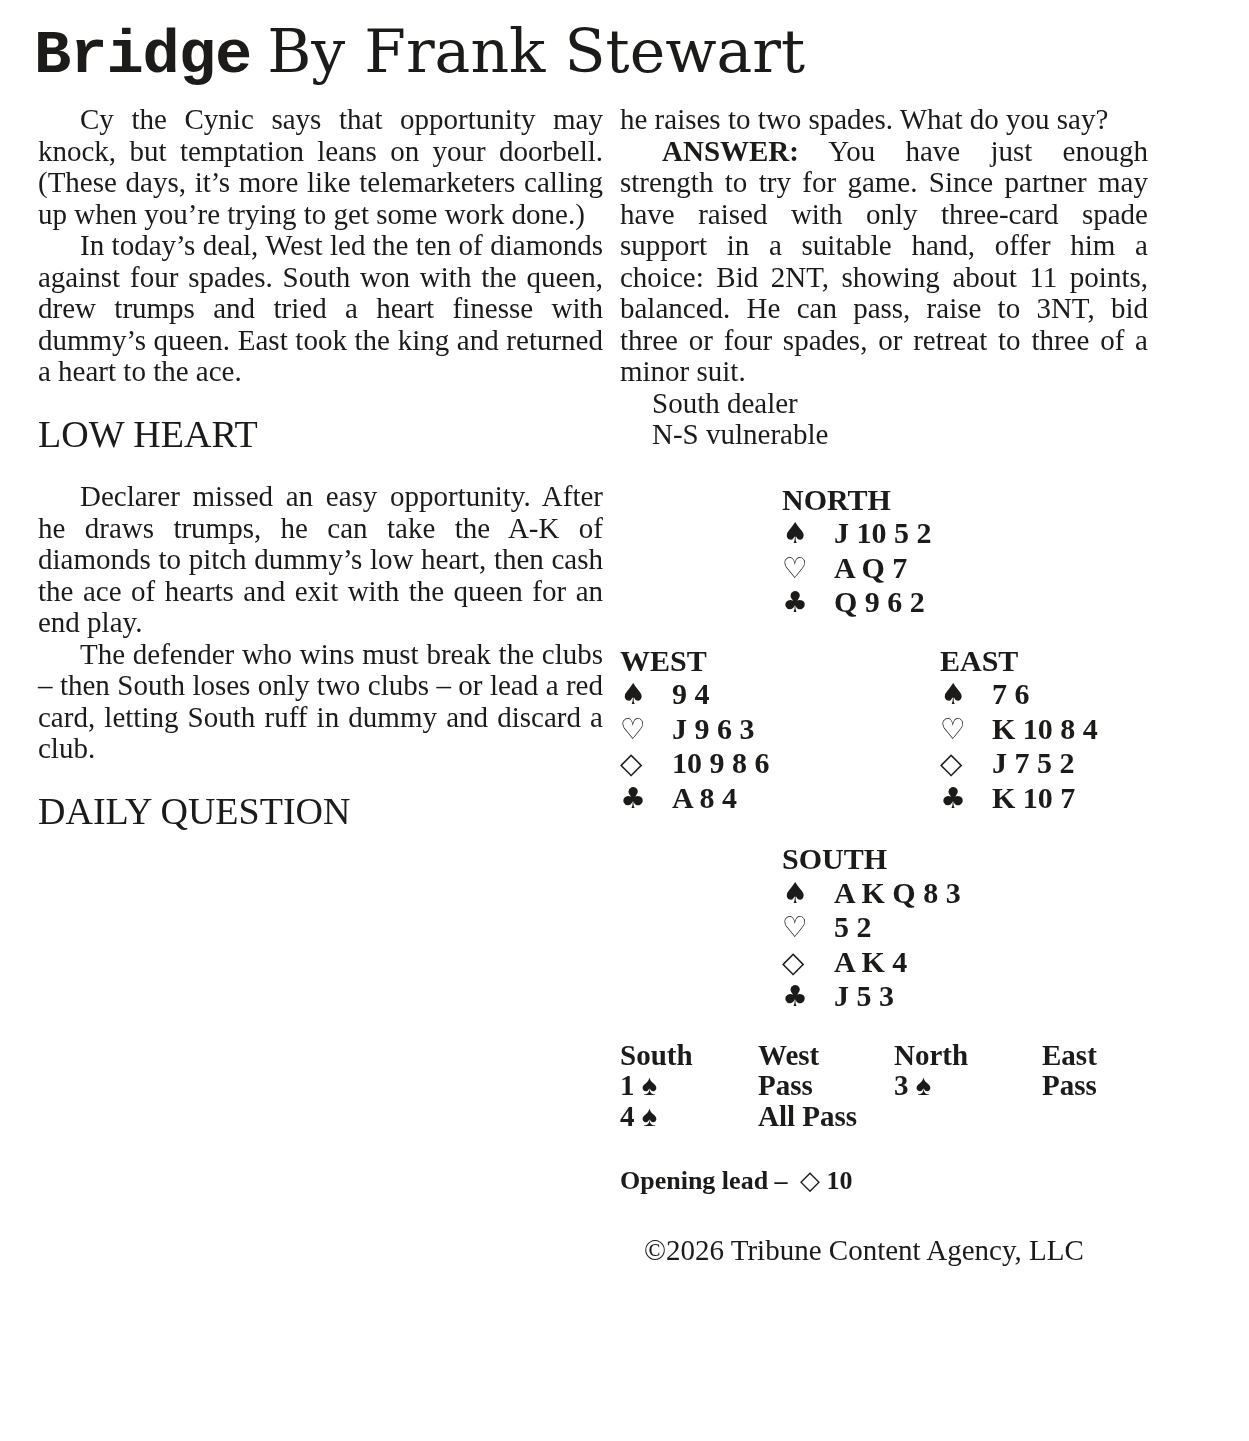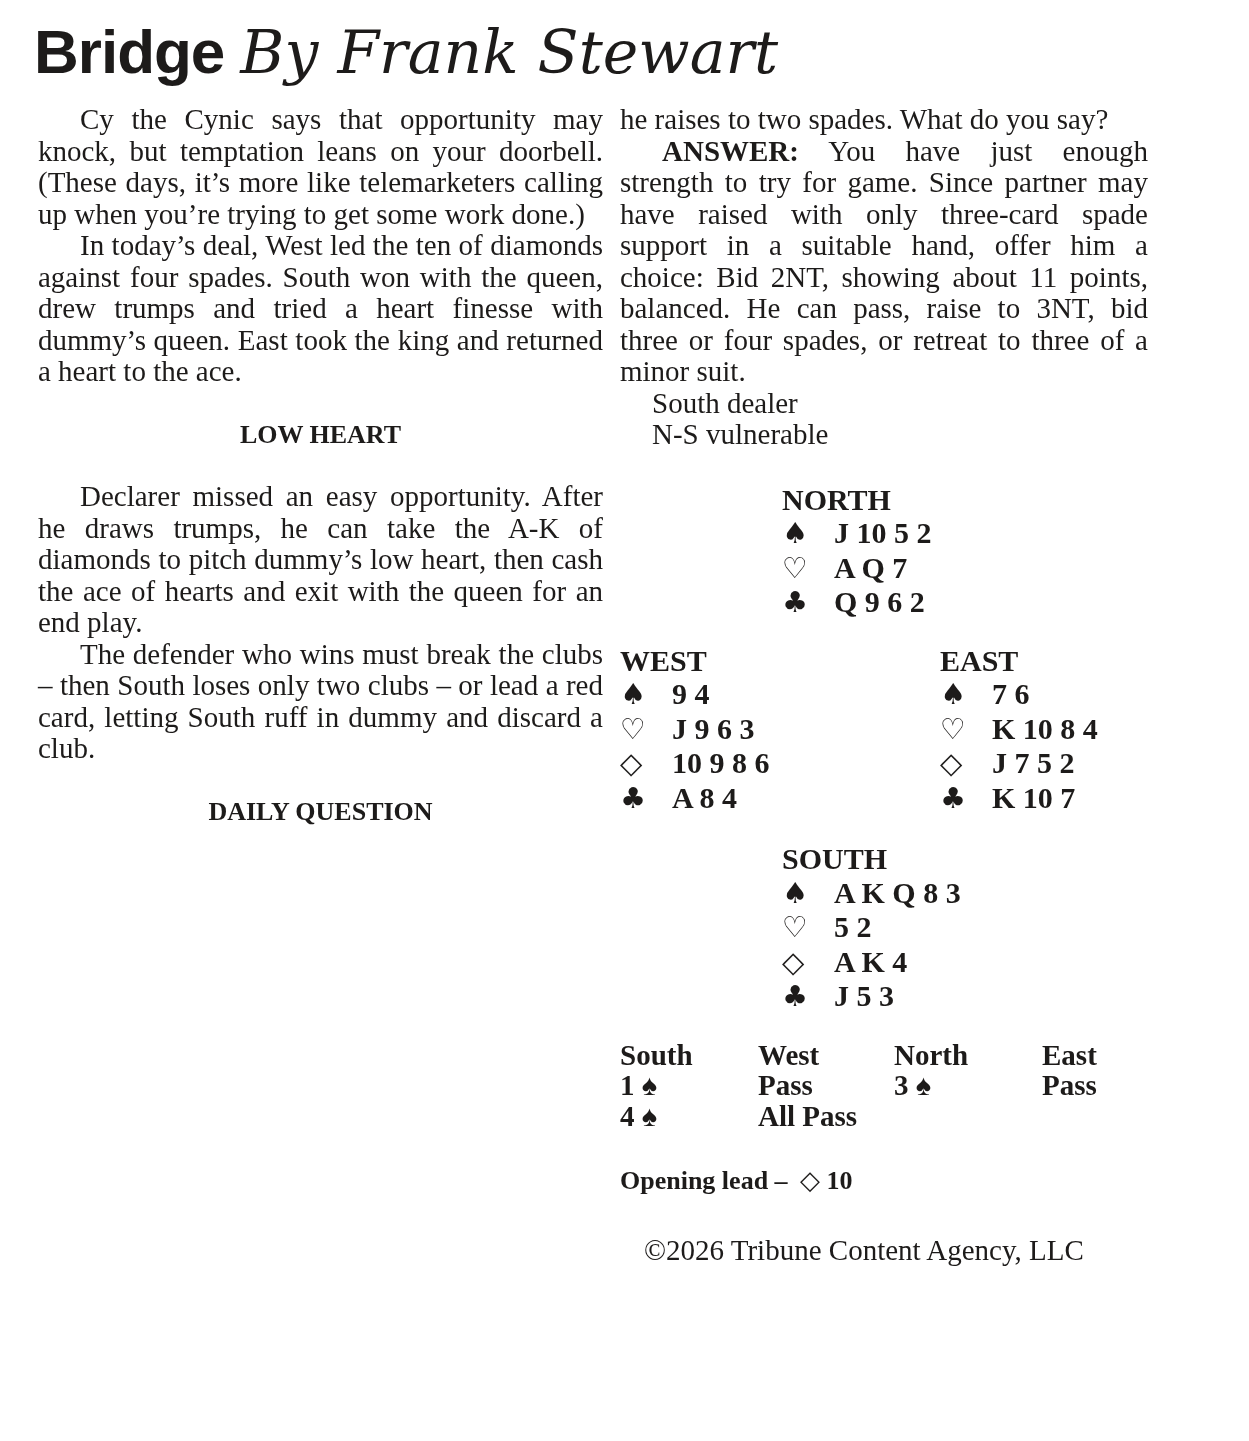--- a/index.html
+++ b/index.html
@@ -15,32 +15,31 @@
     font-family: "Liberation Serif", "DejaVu Serif", serif;
     overflow: hidden;
   }
   .masthead {
     position: absolute;
     left: 34px;
     top: 16px;
     white-space: nowrap;
   }
   .masthead .title {
-    font-family: Liberation Sans, sans-serif;
+    font-family: Liberation Mono, monospace;
     font-weight: 700;
     font-size: 62px;
     letter-spacing: -1px;
   }
   .masthead .byline {
     font-family: "DejaVu Serif", serif;
     font-weight: 400;
     font-size: 60px;
     margin-left: 16px;
     letter-spacing: 0px;
-    font-style: italic;
   }
   .col {
     position: absolute;
     top: 104px;
     font-size: 29px;
     line-height: 31.5px;
   }
   .col-left  { left: 38px;  width: 565px; }
   .col-right { left: 620px; width: 528px; }
   p.body-para {
@@ -49,23 +48,22 @@
     text-align: justify;
   }
   p.plain-para {
     margin: 0;
     text-indent: 32px;
     text-align: left;
   }
   .bold { font-weight: 700; font-family: Liberation Serif, serif; }
   .section-heading {
     margin: 31px 0;
-    text-align: center;
-    font-weight: 700;
-    font-size: 26px;
+    font-weight: 400;
+    font-size: 38px;
   }
   
   .hand { font-weight: 700; font-size: 30px; line-height: 33.5px; }
   .hand-label { font-weight: 700; }
   .suit-row { white-space: nowrap; }
   .suit {
     display: inline-block;
     width: 52px;
     font-family: "DejaVu Sans", sans-serif;
     font-size: 29px;

